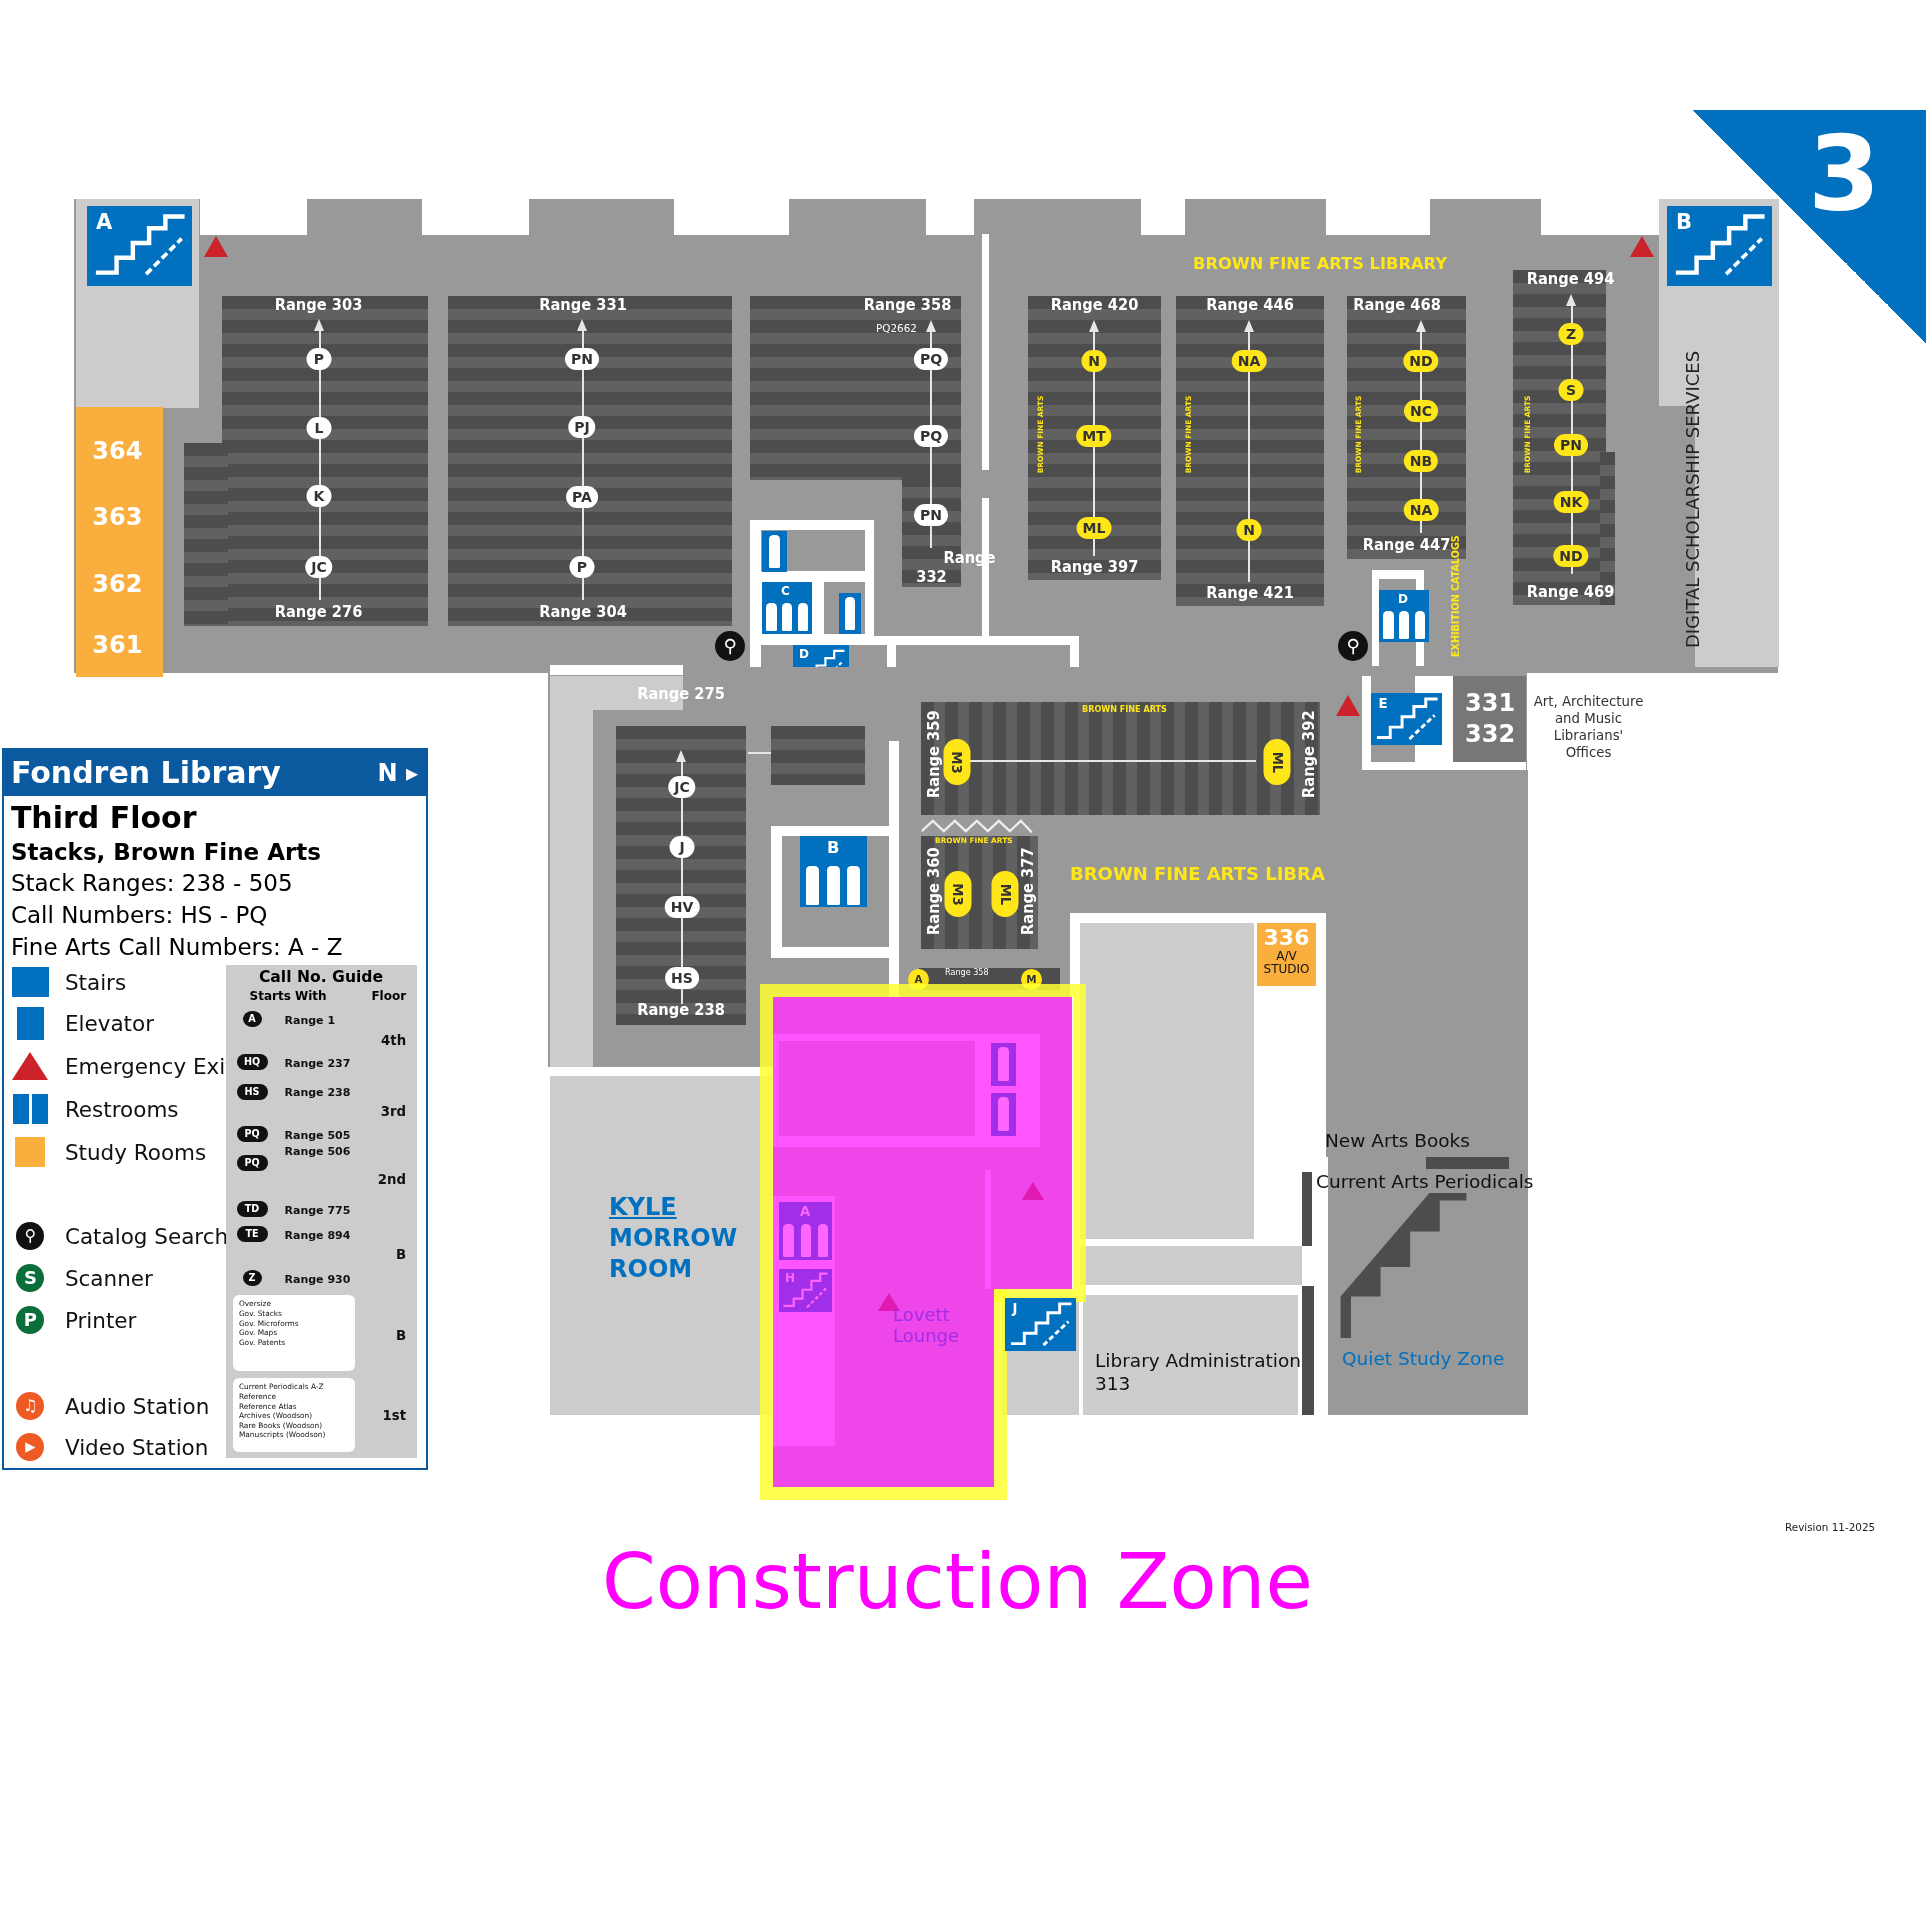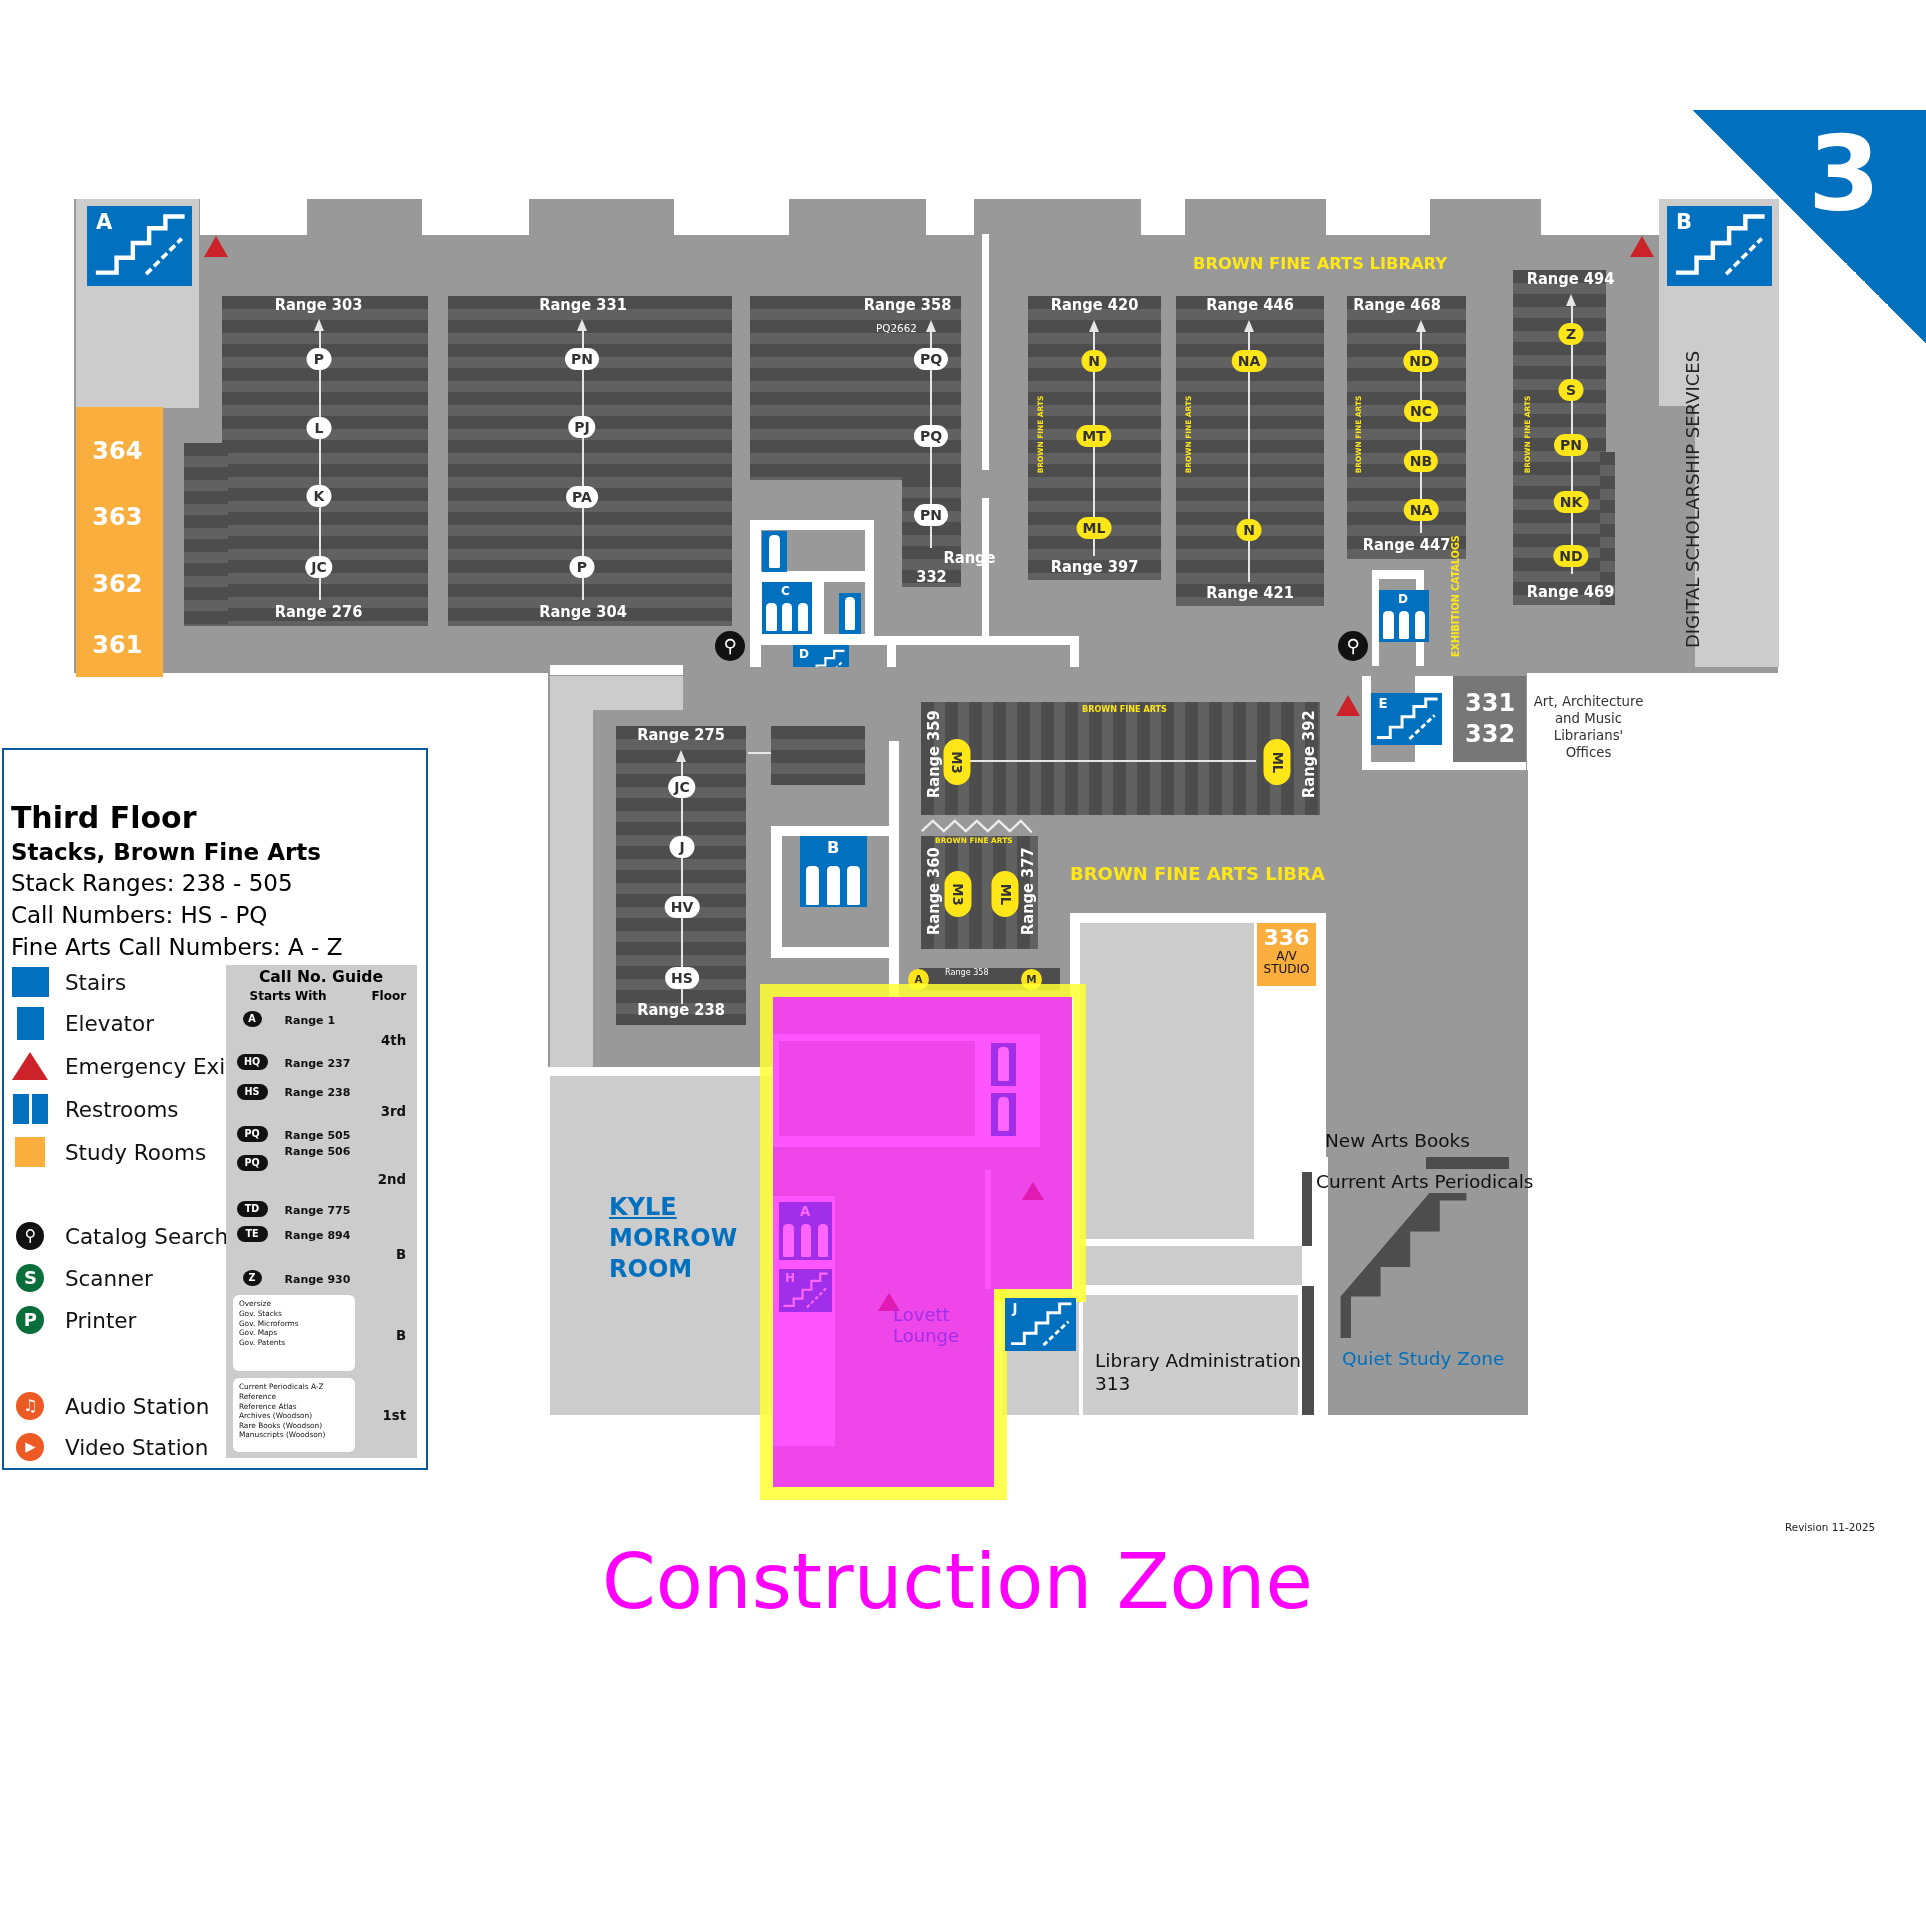--- a/index.html
+++ b/index.html
@@ -226,21 +226,21 @@
 </div>
 <div class="abs" style="left:1453px;top:676px;width:73px;height:86px;background:#777;"></div>
 <div class="abs" style="left:1465px;top:689px;color:#fff;font-weight:bold;font-size:24px;">331</div>
 <div class="abs" style="left:1465px;top:720px;color:#fff;font-weight:bold;font-size:24px;">332</div>
 <div class="abs" style="left:1533px;top:693px;width:111px;color:#333;font-size:13.3px;text-align:center;line-height:17px;">Art, Architecture and Music Librarians' Offices</div>
 <div class="exit" style="left:1336px;top:695px;"></div>
 <div class="abs floor" style="left:1528px;top:770px;width:0px;height:0px;"></div>
 
 <div class="abs floor" style="left:593px;top:710px;width:296px;height:357px;"></div>
 <div class="abs stack" style="left:616px;top:726px;width:130px;height:299px;"></div>
-<div class="abs rlabel" style="left:616px;top:725px;width:130px;">Range 275</div>
+<div class="abs rlabel" style="left:616px;top:684px;width:130px;">Range 275</div>
 <div class="vline" style="left:681px;top:756px;height:248px;"></div>
 <div class="arrowhead" style="left:676px;top:750px;"></div>
 <div class="pill" style="left:682px;top:787px;">JC</div>
 <div class="pill" style="left:682px;top:847px;">J</div>
 <div class="pill" style="left:682px;top:907px;">HV</div>
 <div class="pill" style="left:682px;top:978px;">HS</div>
 <div class="abs rlabel" style="left:616px;top:1000px;width:130px;">Range 238</div>
 <div class="hline" style="left:748px;top:752px;width:33px;"></div>
 <div class="abs stack" style="left:771px;top:726px;width:94px;height:59px;"></div>
 
@@ -363,20 +363,24 @@
       <polyline points="8,62 26,62 26,48 42,48 42,34 58,34 58,20 74,20 74,8 90,8" fill="none" stroke="#fff" stroke-width="4"></polyline>
       <line x1="52" y1="64" x2="86" y2="32" stroke="#fff" stroke-width="4" stroke-dasharray="7,4"></line>
     </svg>
 </div>
 
 <div class="abs" style="left:602px;top:1537px;color:#ff00ff;font-size:77px;white-space:nowrap;">Construction Zone</div>
 
 <div class="abs" style="left:1785px;top:1521px;color:#222;font-size:10.4px;">Revision 11-2025</div>
 
 <div class="legend">
+  <div class="leg-head">
+    <span>Fondren Library</span>
+    <span class="n">N ▸</span>
+  </div>
   <div class="leg-line" style="top:50px;font-weight:bold;font-size:30px;">Third Floor</div>
   <div class="leg-line" style="top:89px;font-weight:bold;font-size:23px;">Stacks, Brown Fine Arts</div>
   <div class="leg-line" style="top:120px;font-size:23px;">Stack Ranges: 238 - 505</div>
   <div class="leg-line" style="top:152px;font-size:23px;">Call Numbers: HS - PQ</div>
   <div class="leg-line" style="top:184px;font-size:23px;">Fine Arts Call Numbers: A - Z</div>
 
   <div class="leg-item" style="top:215px;">
     <span class="ico">
         <span style="width:37px;height:30px;background:#0070bf;display:block;"></span>
       </span>

